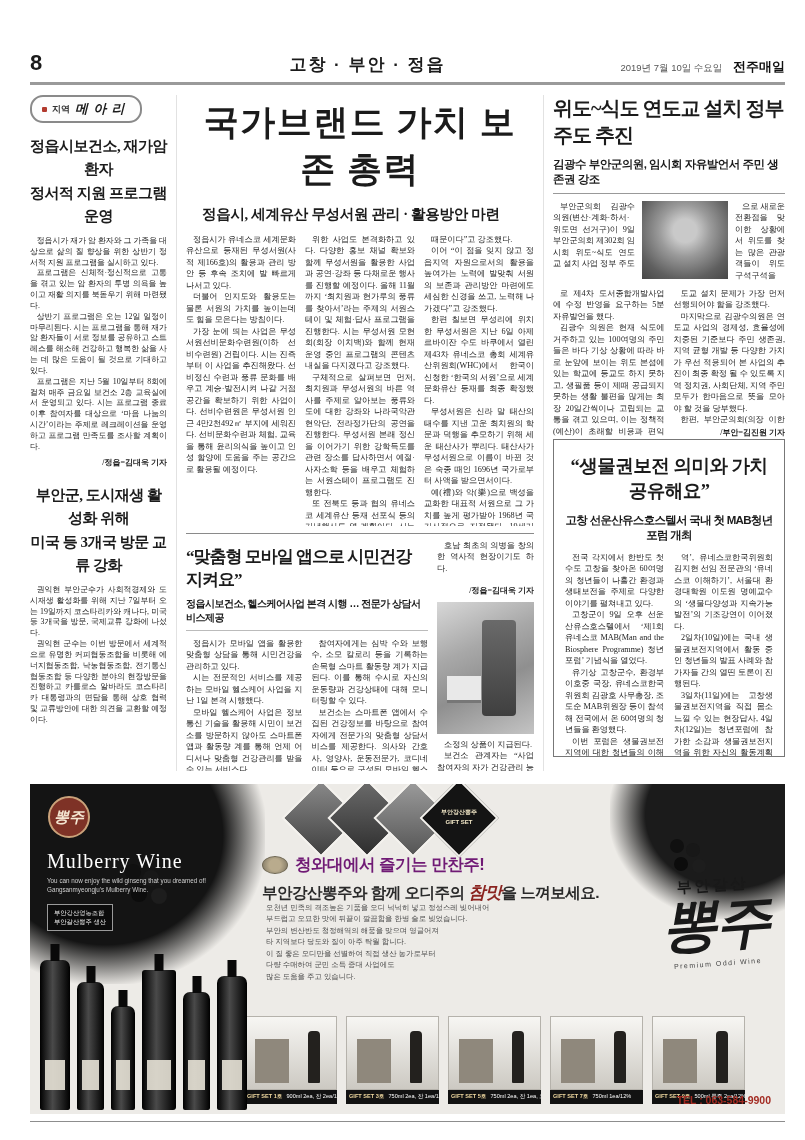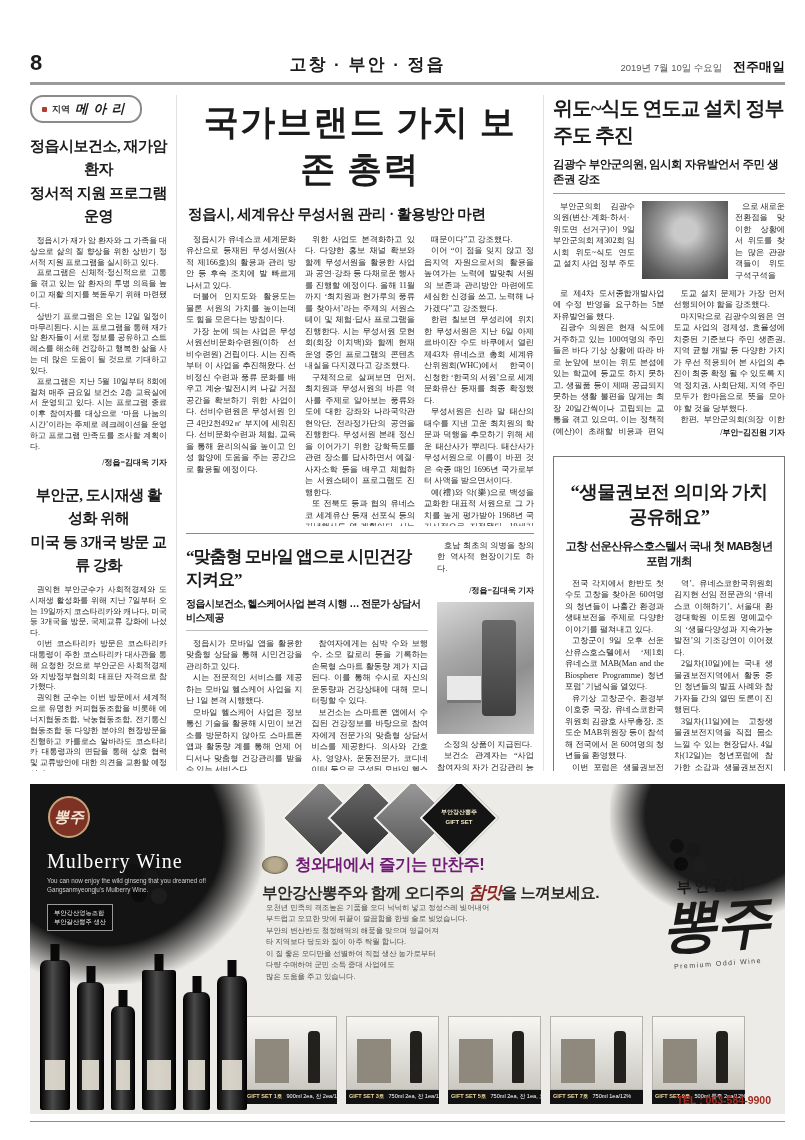--- a/index.html
+++ b/index.html
@@ -28,21 +28,21 @@
   .badge-t1{ font:700 9px "Liberation Sans",sans-serif; color:#333; }
   .badge-t2{ font:italic 700 13px "Liberation Serif",serif; letter-spacing:1px; }
   .sb-title{ font:700 15px "Liberation Serif",serif; text-align:center; line-height:1.55; margin:12px 0 8px; letter-spacing:-0.5px;}
   .sb-body{ font-size:7.9px; line-height:1.37; text-align:justify; overflow:hidden; }
   .sb-body p, .body p{ text-indent:0.85em; }
   .b1{ height:218px; } .b2{ height:290px; }
   .byline{ text-align:right; font:700 8px "Liberation Serif",serif; margin-top:3px; }
 
   
   .main-hl{ font:900 35px "Liberation Serif",serif; letter-spacing:1.5px; text-align:center; margin-top:4px; }
-  .main-sub{ font:700 14.5px "Liberation Serif",serif; margin:12px 2px 10px; letter-spacing:-0.3px; }
+  .main-sub{ font:700 14.5px "Liberation Serif",serif; margin:12px 16px 10px; letter-spacing:-0.3px; }
   .main-cols{ display:flex; gap:9px; height:292px; overflow:hidden; }
   .body{ font-size:8.2px; line-height:1.4; text-align:justify; }
   .main-cols .mcol{ flex:1; overflow:hidden; }
 
   .center-rule{ border-top:1px solid #8a8a8a; margin:7px 0 6px; }
   .center-bottom{ display:flex; gap:9px; height:300px; overflow:hidden; }
   .cb-left{ width:242px; }
   .mob-hl{ font:700 17px "Liberation Serif",serif; letter-spacing:-1px; margin:5px 0 6px; }
   .mob-sub{ font:700 10px "Liberation Sans",sans-serif; padding-bottom:5px; border-bottom:1px solid #bbb; margin-bottom:7px; letter-spacing:-0.5px;}
   .mob-cols{ display:flex; gap:9px; height:250px; overflow:hidden; }
@@ -63,21 +63,21 @@
   .wido-t1{ width:82px; overflow:hidden; }
   .photo-portrait{ width:86px; height:78px;
      background:radial-gradient(circle at 50% 38%, #c9c9c9 0 18%, #9a9a9a 40%, #5f5f5f 75%, #474747 100%); }
   .wido-t2{ flex:1; overflow:hidden; }
   .wido-cols{ display:flex; gap:9px; margin-top:5px; height:150px; overflow:hidden; }
   .wido-cols .wcol{ flex:1; overflow:hidden; }
   .wcol-wrap{ flex:1; display:flex; flex-direction:column; }
   .wcol-wrap .wtxt{ height:136px; overflow:hidden; }
 
   
-  .bio-box{ border:1px solid #777; margin-top:18px; padding:22px 11px 8px; height:318px; overflow:hidden; }
+  .bio-box{ border:1px solid #777; margin-top:1px; padding:13px 11px 8px; height:318px; overflow:hidden; }
   .bio-hl{ font:700 18.5px "Liberation Serif",serif; text-align:center; letter-spacing:-0.5px; }
   .bio-sub{ font:700 11.5px "Liberation Sans",sans-serif; text-align:center; margin:10px 0 9px; letter-spacing:-0.7px; }
   .bio-cols{ display:flex; gap:10px; height:212px; overflow:hidden; }
   .bio-cols .bcol{ flex:1; overflow:hidden; }
 
   
   .ad{ position:relative; margin:13px 20px 0 30px; height:330px; background:#edebe7; overflow:hidden; }
   .blob-left{ position:absolute; left:-55px; top:-70px; width:290px; height:270px;
      background:radial-gradient(ellipse at 45% 45%, #141414 0 52%, rgba(20,20,20,0) 72%); }
   .blob-left::after{ content:''; position:absolute; left:150px; top:150px; width:16px; height:16px; border-radius:50%;
@@ -169,21 +169,20 @@
           <p>상반기 프로그램은 오는 12일 일정이 마무리된다. 시는 프로그램을 통해 재가암 환자들이 서로 정보를 공유하고 스트레스를 해소해 건강하고 행복한 삶을 사는 데 많은 도움이 될 것으로 기대하고 있다.</p>
           <p>프로그램은 지난 5월 10일부터 8회에 걸쳐 매주 금요일 보건소 2층 교육실에서 운영되고 있다. 시는 프로그램 종료 이후 참여자를 대상으로 ‘마음 나눔의 시간’이라는 주제로 레크레이션을 운영하고 프로그램 만족도를 조사할 계획이다.</p>
           <p>보건소 관계자는 “1:1 가정방문 건강돌보미와 암 의료비 지원, 영양제 제공 등 다양한 프로그램을 통해 재가암 환자들의 건강분야에 힘쓰고 있다”며 “앞으로도 유익한 프로그램을 통해 암 환자의 재활 의지를 북돋아 줄 수 있도록 최선을 다하겠다”고 밝혔다.</p>
         </div>
       <div class="byline">/정읍=김대욱 기자</div>
 
       <div class="sb-title" style="white-space:pre-line; margin-top:16px">부안군, 도시재생 활성화 위해
 미국 등 3개국 방문 교류 강화</div>
       <div class="sb-body b2">
           <p>권익현 부안군수가 사회적경제와 도시재생 활성화를 위해 지난 7일부터 오는 19일까지 코스타리카와 캐나다, 미국 등 3개국을 방문, 국제교류 강화에 나섰다.</p>
-          <p>이번 코스타리카 방문은 코스타리카 대통령이 주한 코스타리카 대사관을 통해 요청한 것으로 부안군은 사회적경제와 지방정부협의회 대표단 자격으로 참가했다.</p>
           <p>권익현 군수는 이번 방문에서 세계적으로 유명한 커피협동조합을 비롯해 에너지협동조합, 낙농협동조합, 전기통신협동조합 등 다양한 분야의 현장방문을 진행하고 카를로스 알바라도 코스타리카 대통령과의 면담을 통해 상호 협력 및 교류방안에 대한 의견을 교환할 예정이다.</p>
         </div>
 
     </div>
 
     <div class="col-center">
       <div class="main-hl">국가브랜드 가치 보존 총력</div>
       <div class="main-sub">정읍시, 세계유산 무성서원 관리 · 활용방안 마련</div>
       <div class="main-cols">
         <div class="mcol body">

